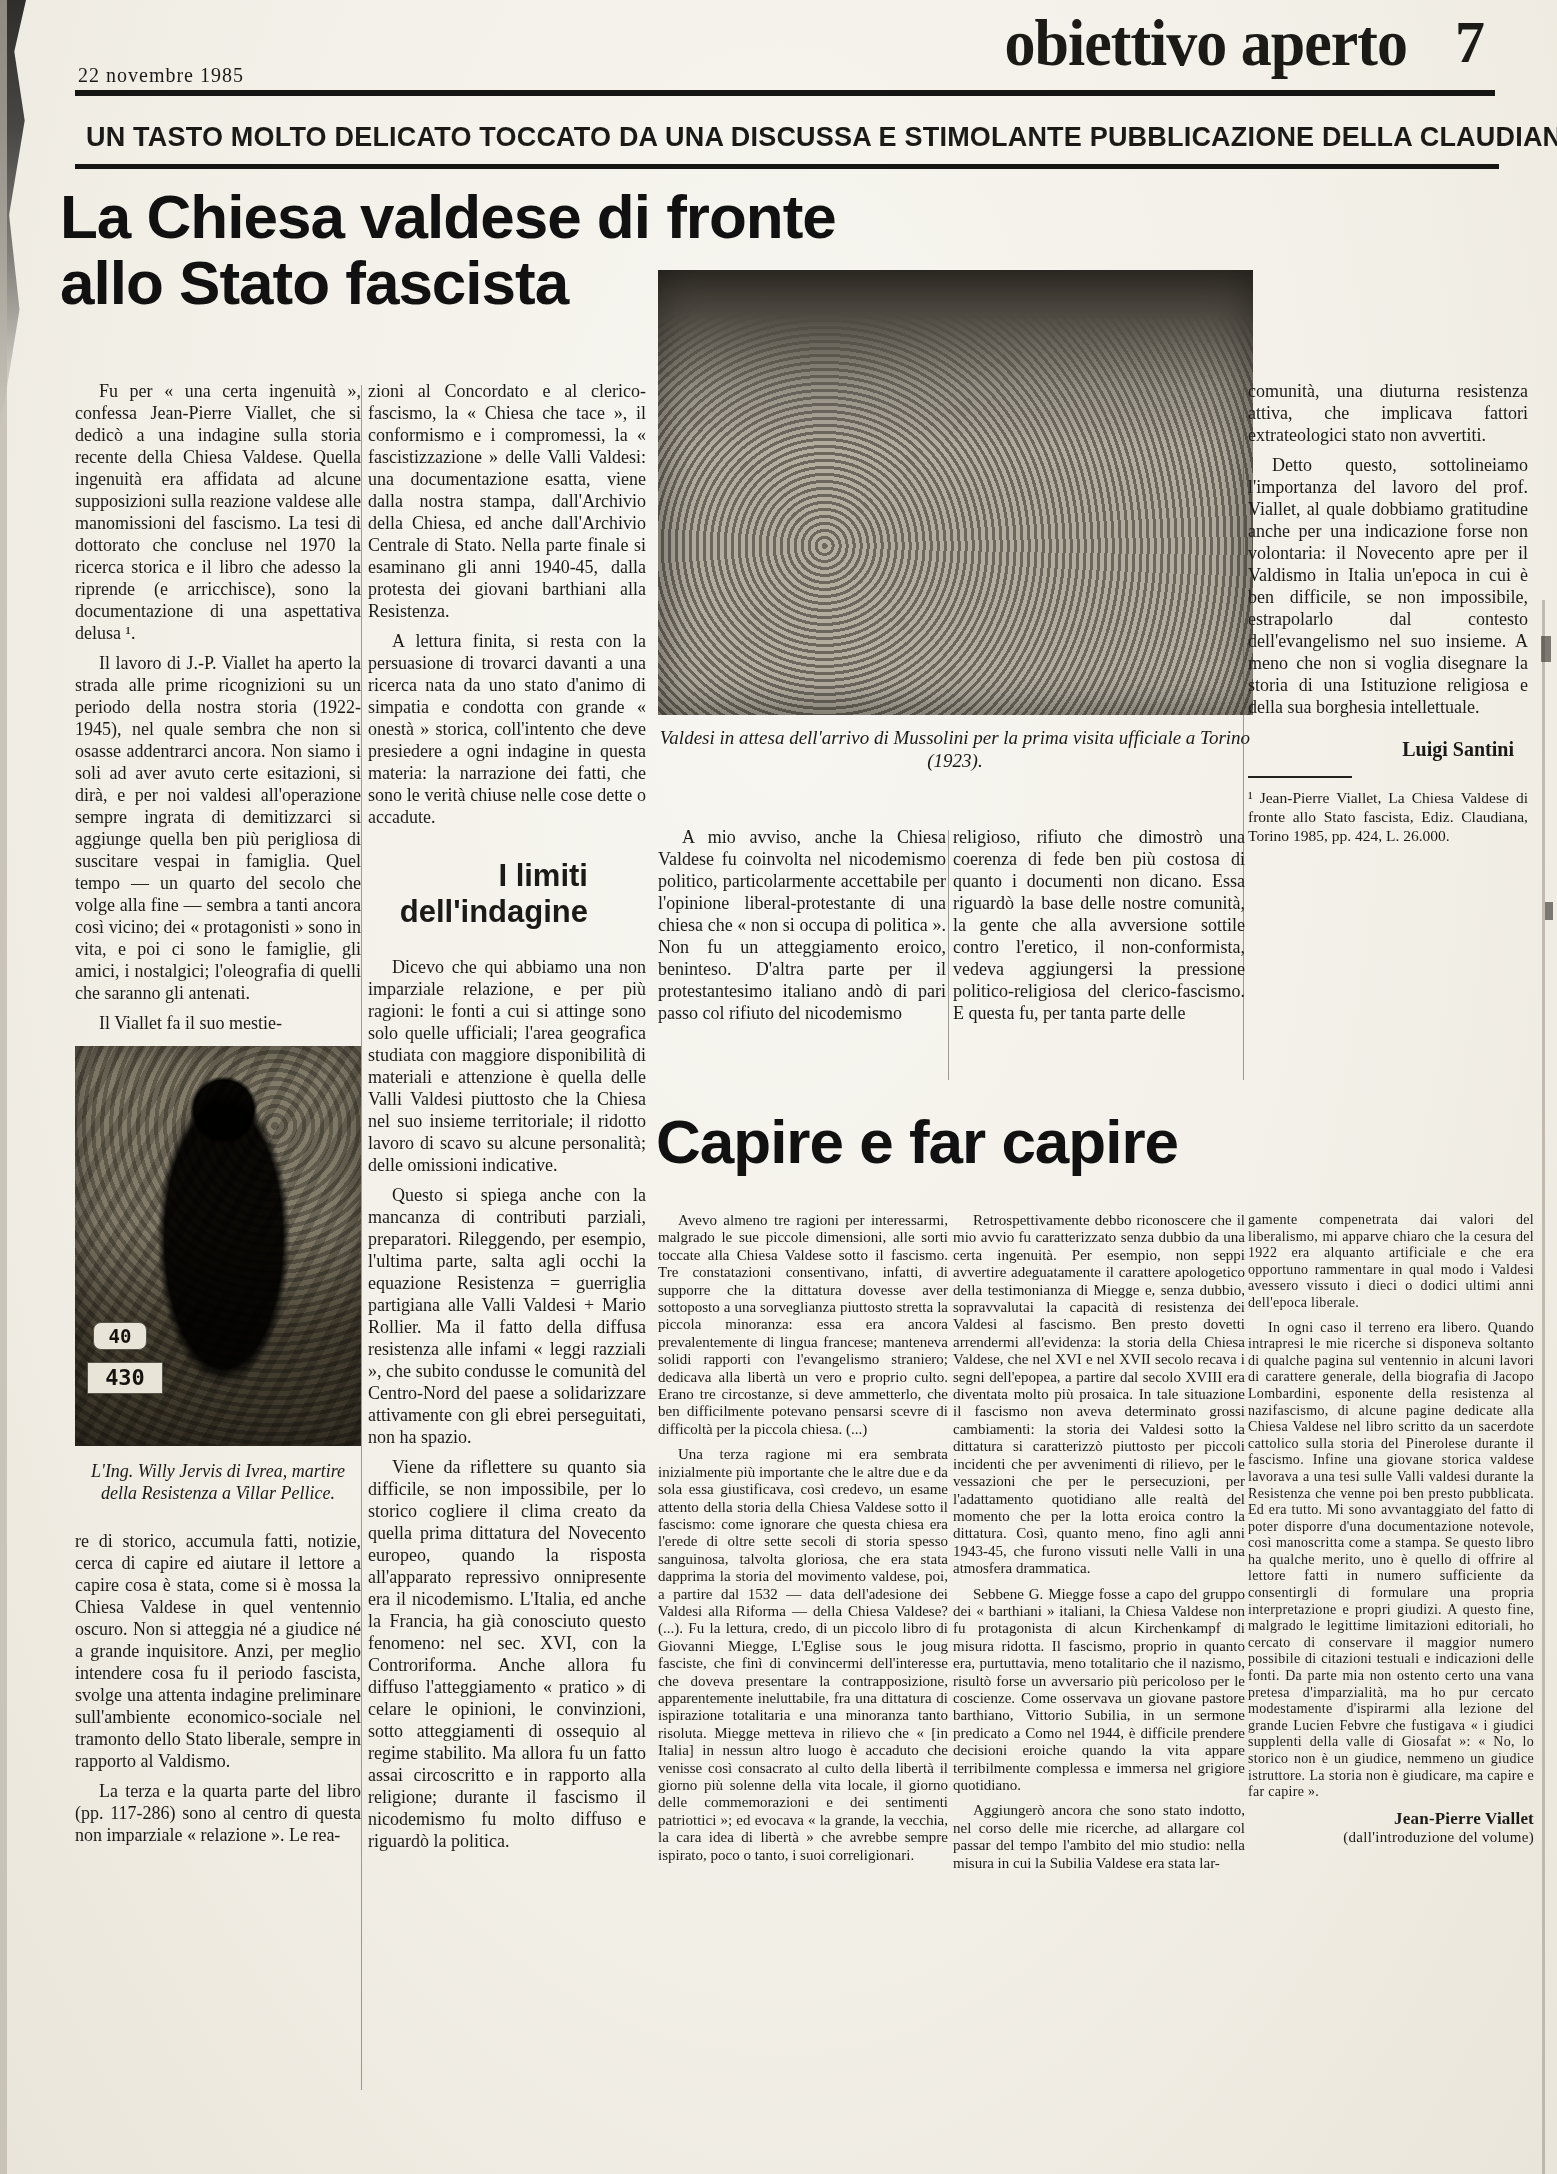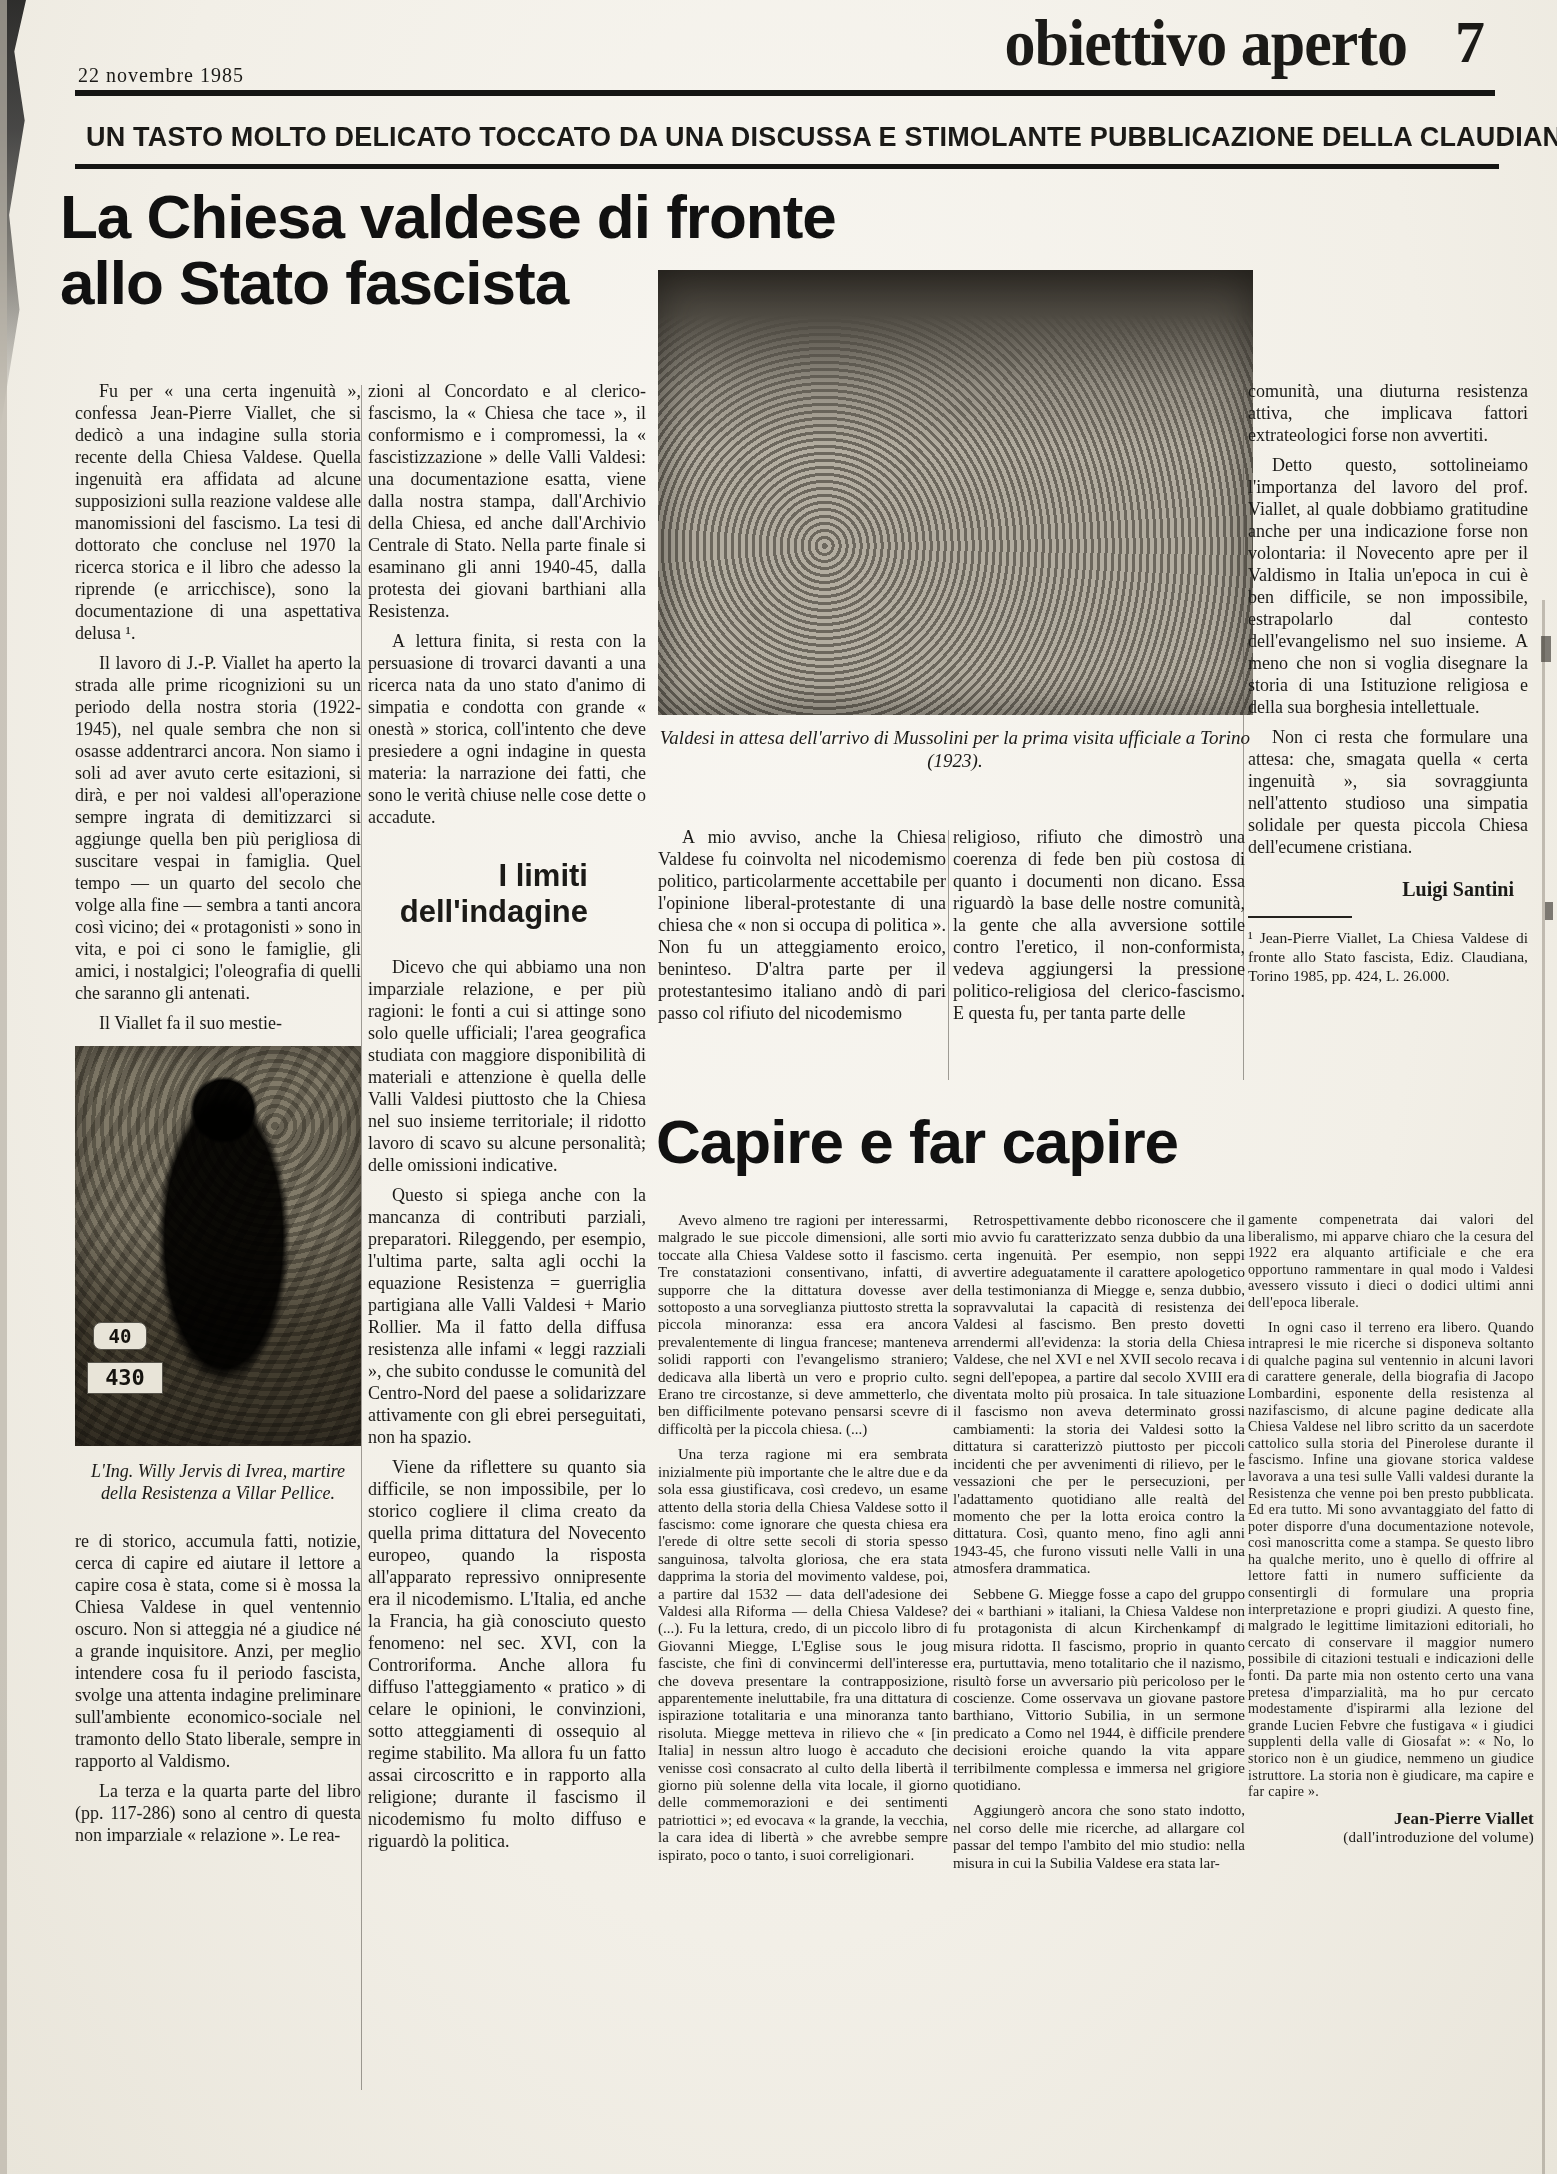--- a/index.html
+++ b/index.html
@@ -142,23 +142,22 @@
   </div>
 
   <div class="col col3">
     <p>A mio avviso, anche la Chiesa Valdese fu coinvolta nel nicodemismo politico, particolarmente accettabile per l'opinione liberal-protestante di una chiesa che « non si occupa di politica ». Non fu un atteggiamento eroico, beninteso. D'altra parte per il protestantesimo italiano andò di pari passo col rifiuto del nicodemismo</p>
   </div>
   <div class="col col4">
     <p class="cont">religioso, rifiuto che dimostrò una coerenza di fede ben più costosa di quanto i documenti non dicano. Essa riguardò la base delle nostre comunità, la gente che alla avversione sottile contro l'eretico, il non-conformista, vedeva aggiungersi la pressione politico-religiosa del clerico-fascismo. E questa fu, per tanta parte delle</p>
   </div>
 
   <div class="col col5">
-    <p class="cont">comunità, una diuturna resistenza attiva, che implicava fattori extrateologici forse non avvertiti.</p>
+    <p class="cont">comunità, una diuturna resistenza attiva, che implicava fattori extrateologici stato non avvertiti.</p>
     <p>Detto questo, sottolineiamo l'importanza del lavoro del prof. Viallet, al quale dobbiamo gratitudine anche per una indicazione forse non volontaria: il Novecento apre per il Valdismo in Italia un'epoca in cui è ben difficile, se non impossibile, estrapolarlo dal contesto dell'evangelismo nel suo insieme. A meno che non si voglia disegnare la storia di una Istituzione religiosa e della sua borghesia intellettuale.</p>
-    <p>Non ci resta che formulare una attesa: che, smagata quella « certa ingenuità », sia sovraggiunta nell'attento studioso una simpatia solidale per questa piccola Chiesa dell'ecumene cristiana.</p>
     <div class="sig-santini">Luigi Santini</div>
     <hr class="fn-rule">
     <div class="footnote">¹ Jean-Pierre Viallet, La Chiesa Valdese di fronte allo Stato fascista, Ediz. Claudiana, Torino 1985, pp. 424, L. 26.000.</div>
   </div>
 
   <div class="headline2">Capire e far capire</div>
 
   <div class="a2col a2col-a">
     <p>Avevo almeno tre ragioni per interessarmi, malgrado le sue piccole dimensioni, alle sorti toccate alla Chiesa Valdese sotto il fascismo. Tre constatazioni consentivano, infatti, di supporre che la dittatura dovesse aver sottoposto a una sorveglianza piuttosto stretta la piccola minoranza: essa era ancora prevalentemente di lingua francese; manteneva solidi rapporti con l'evangelismo straniero; dedicava alla libertà un vero e proprio culto. Erano tre circostanze, si deve ammetterlo, che ben difficilmente potevano pensarsi scevre di difficoltà per la piccola chiesa. (...)</p>
     <p>Una terza ragione mi era sembrata inizialmente più importante che le altre due e da sola essa giustificava, così credevo, un esame attento della storia della Chiesa Valdese sotto il fascismo: come ignorare che questa chiesa era l'erede di oltre sette secoli di storia spesso sanguinosa, talvolta gloriosa, che era stata dapprima la storia del movimento valdese, poi, a partire dal 1532 — data dell'adesione dei Valdesi alla Riforma — della Chiesa Valdese? (...). Fu la lettura, credo, di un piccolo libro di Giovanni Miegge, L'Eglise sous le joug fasciste, che finì di convincermi dell'interesse che doveva presentare la contrapposizione, apparentemente ineluttabile, fra una dittatura di ispirazione totalitaria e una minoranza tanto risoluta. Miegge metteva in rilievo che « [in Italia] in nessun altro luogo è accaduto che venisse così consacrato al culto della libertà il giorno più solenne della vita locale, il giorno delle commemorazioni e dei sentimenti patriottici »; ed evocava « la grande, la vecchia, la cara idea di libertà » che avrebbe sempre ispirato, poco o tanto, i suoi correligionari.</p>

